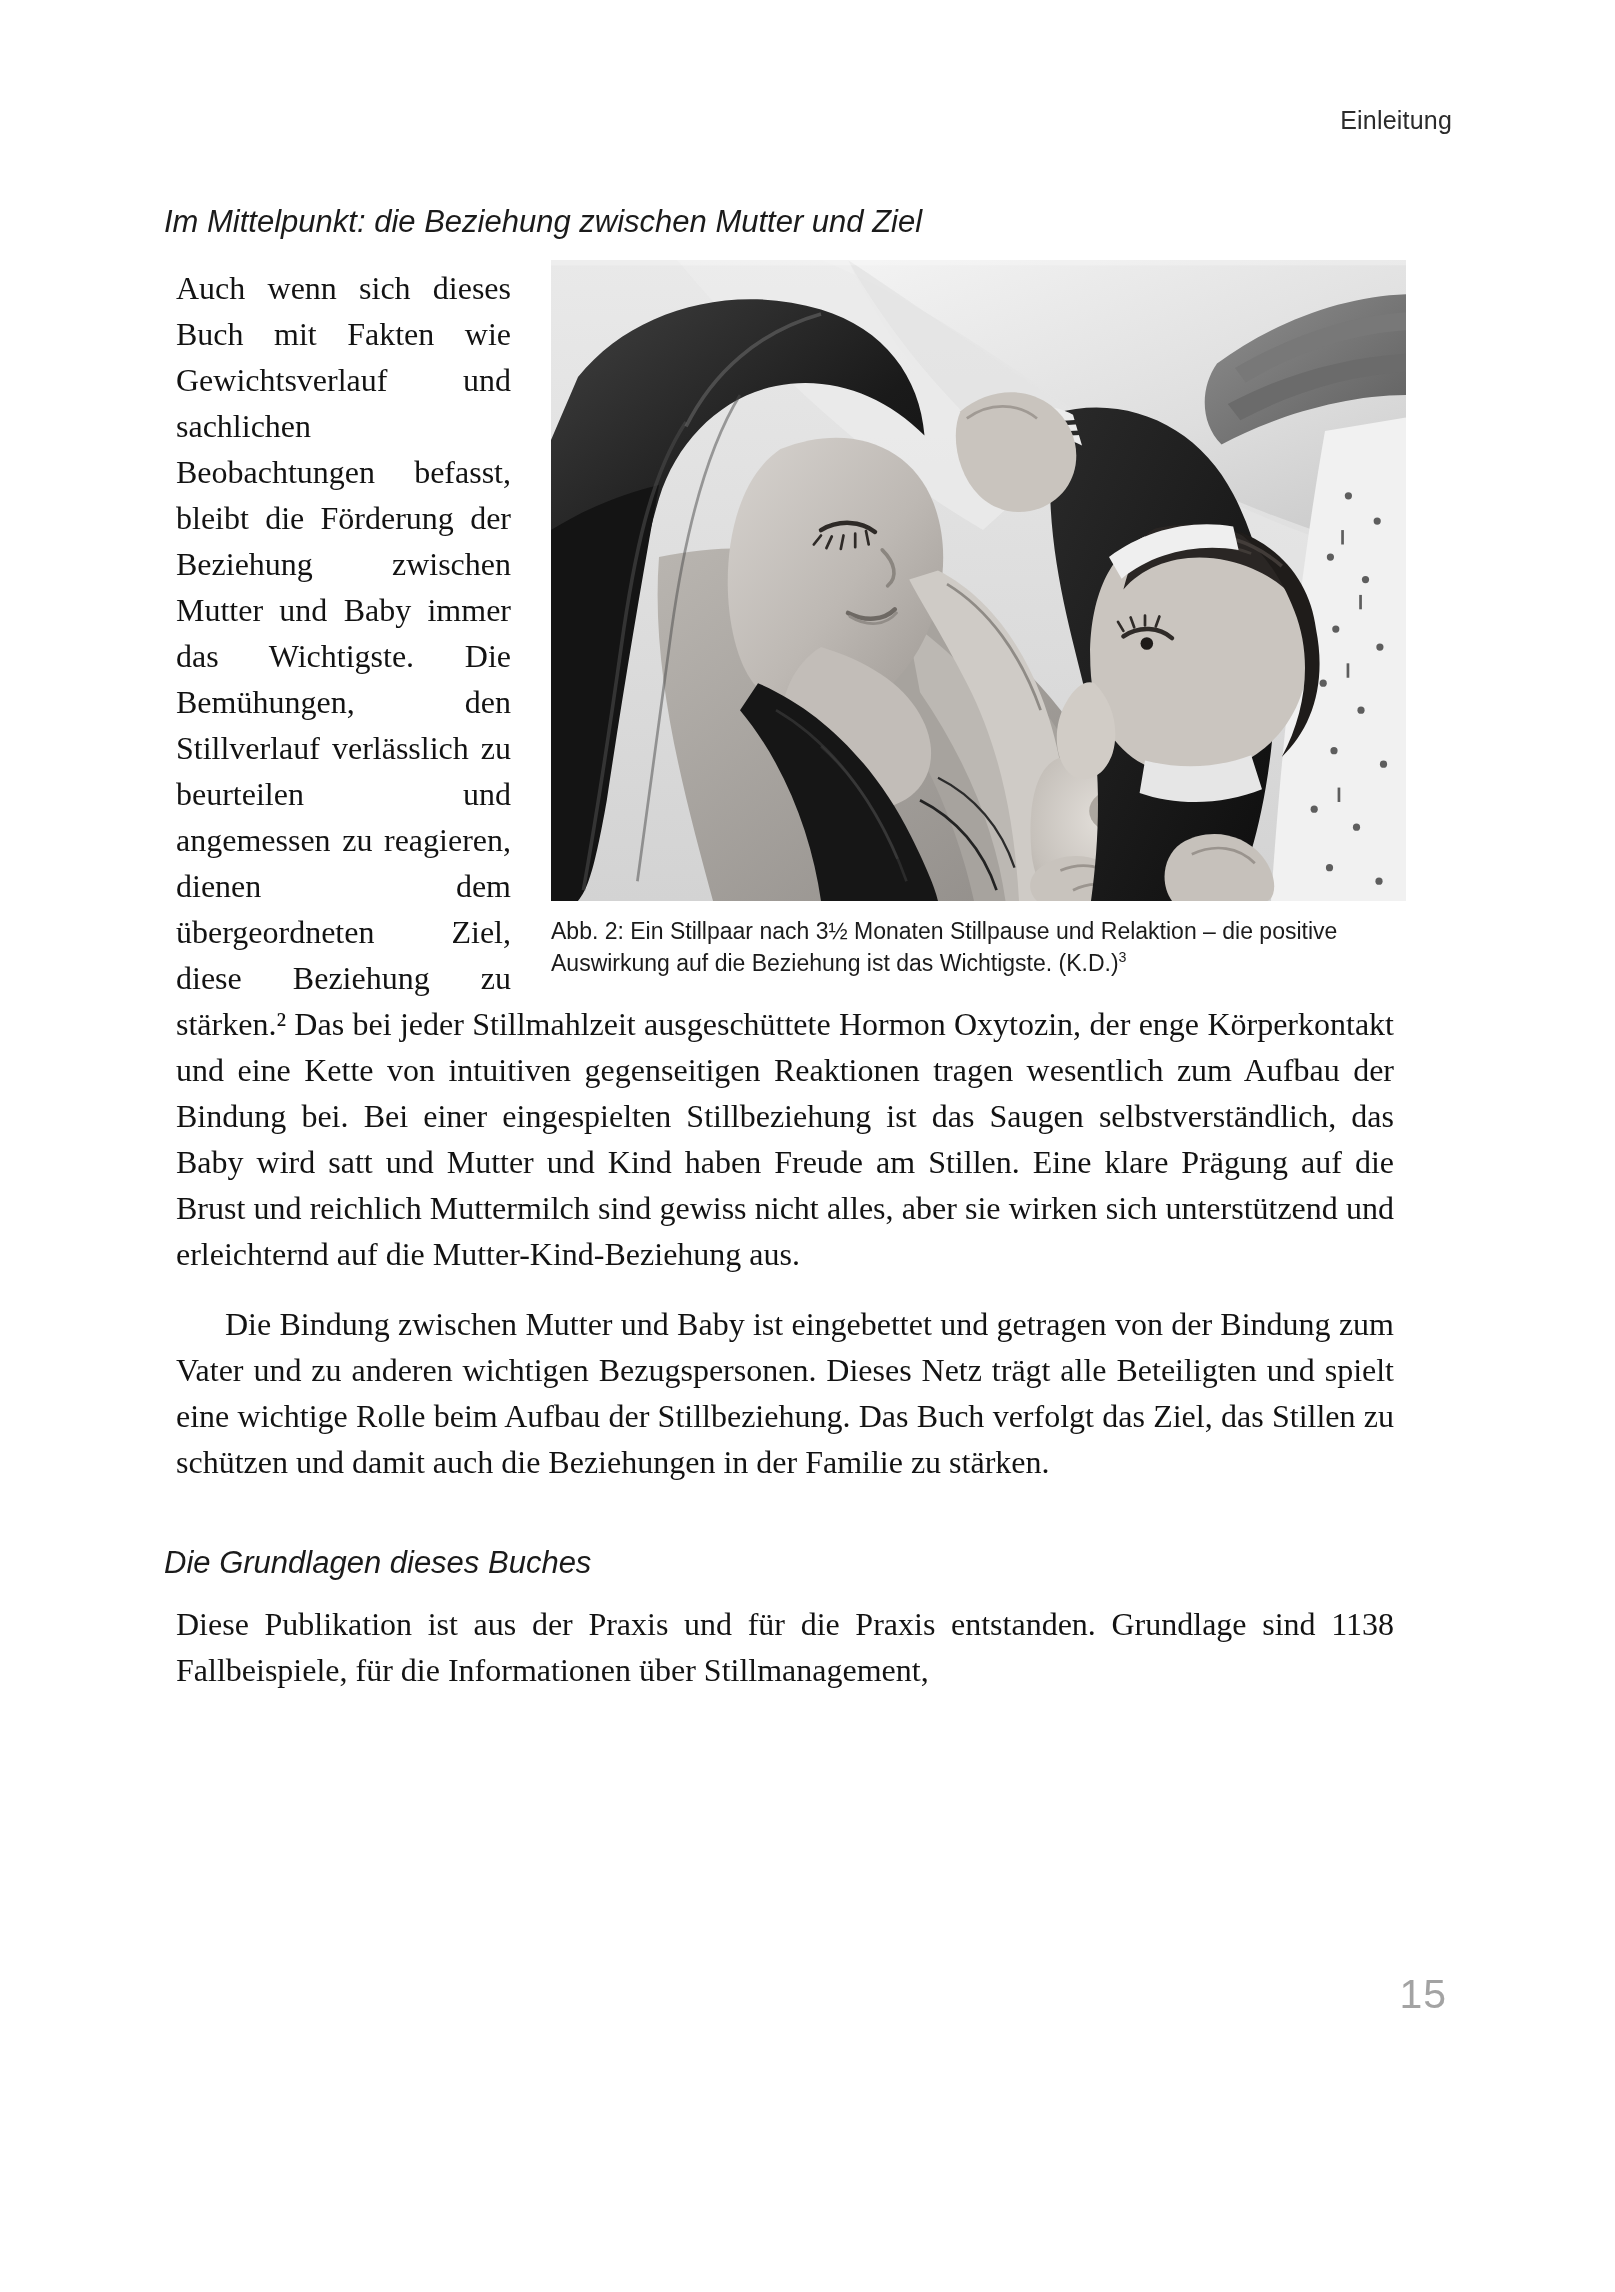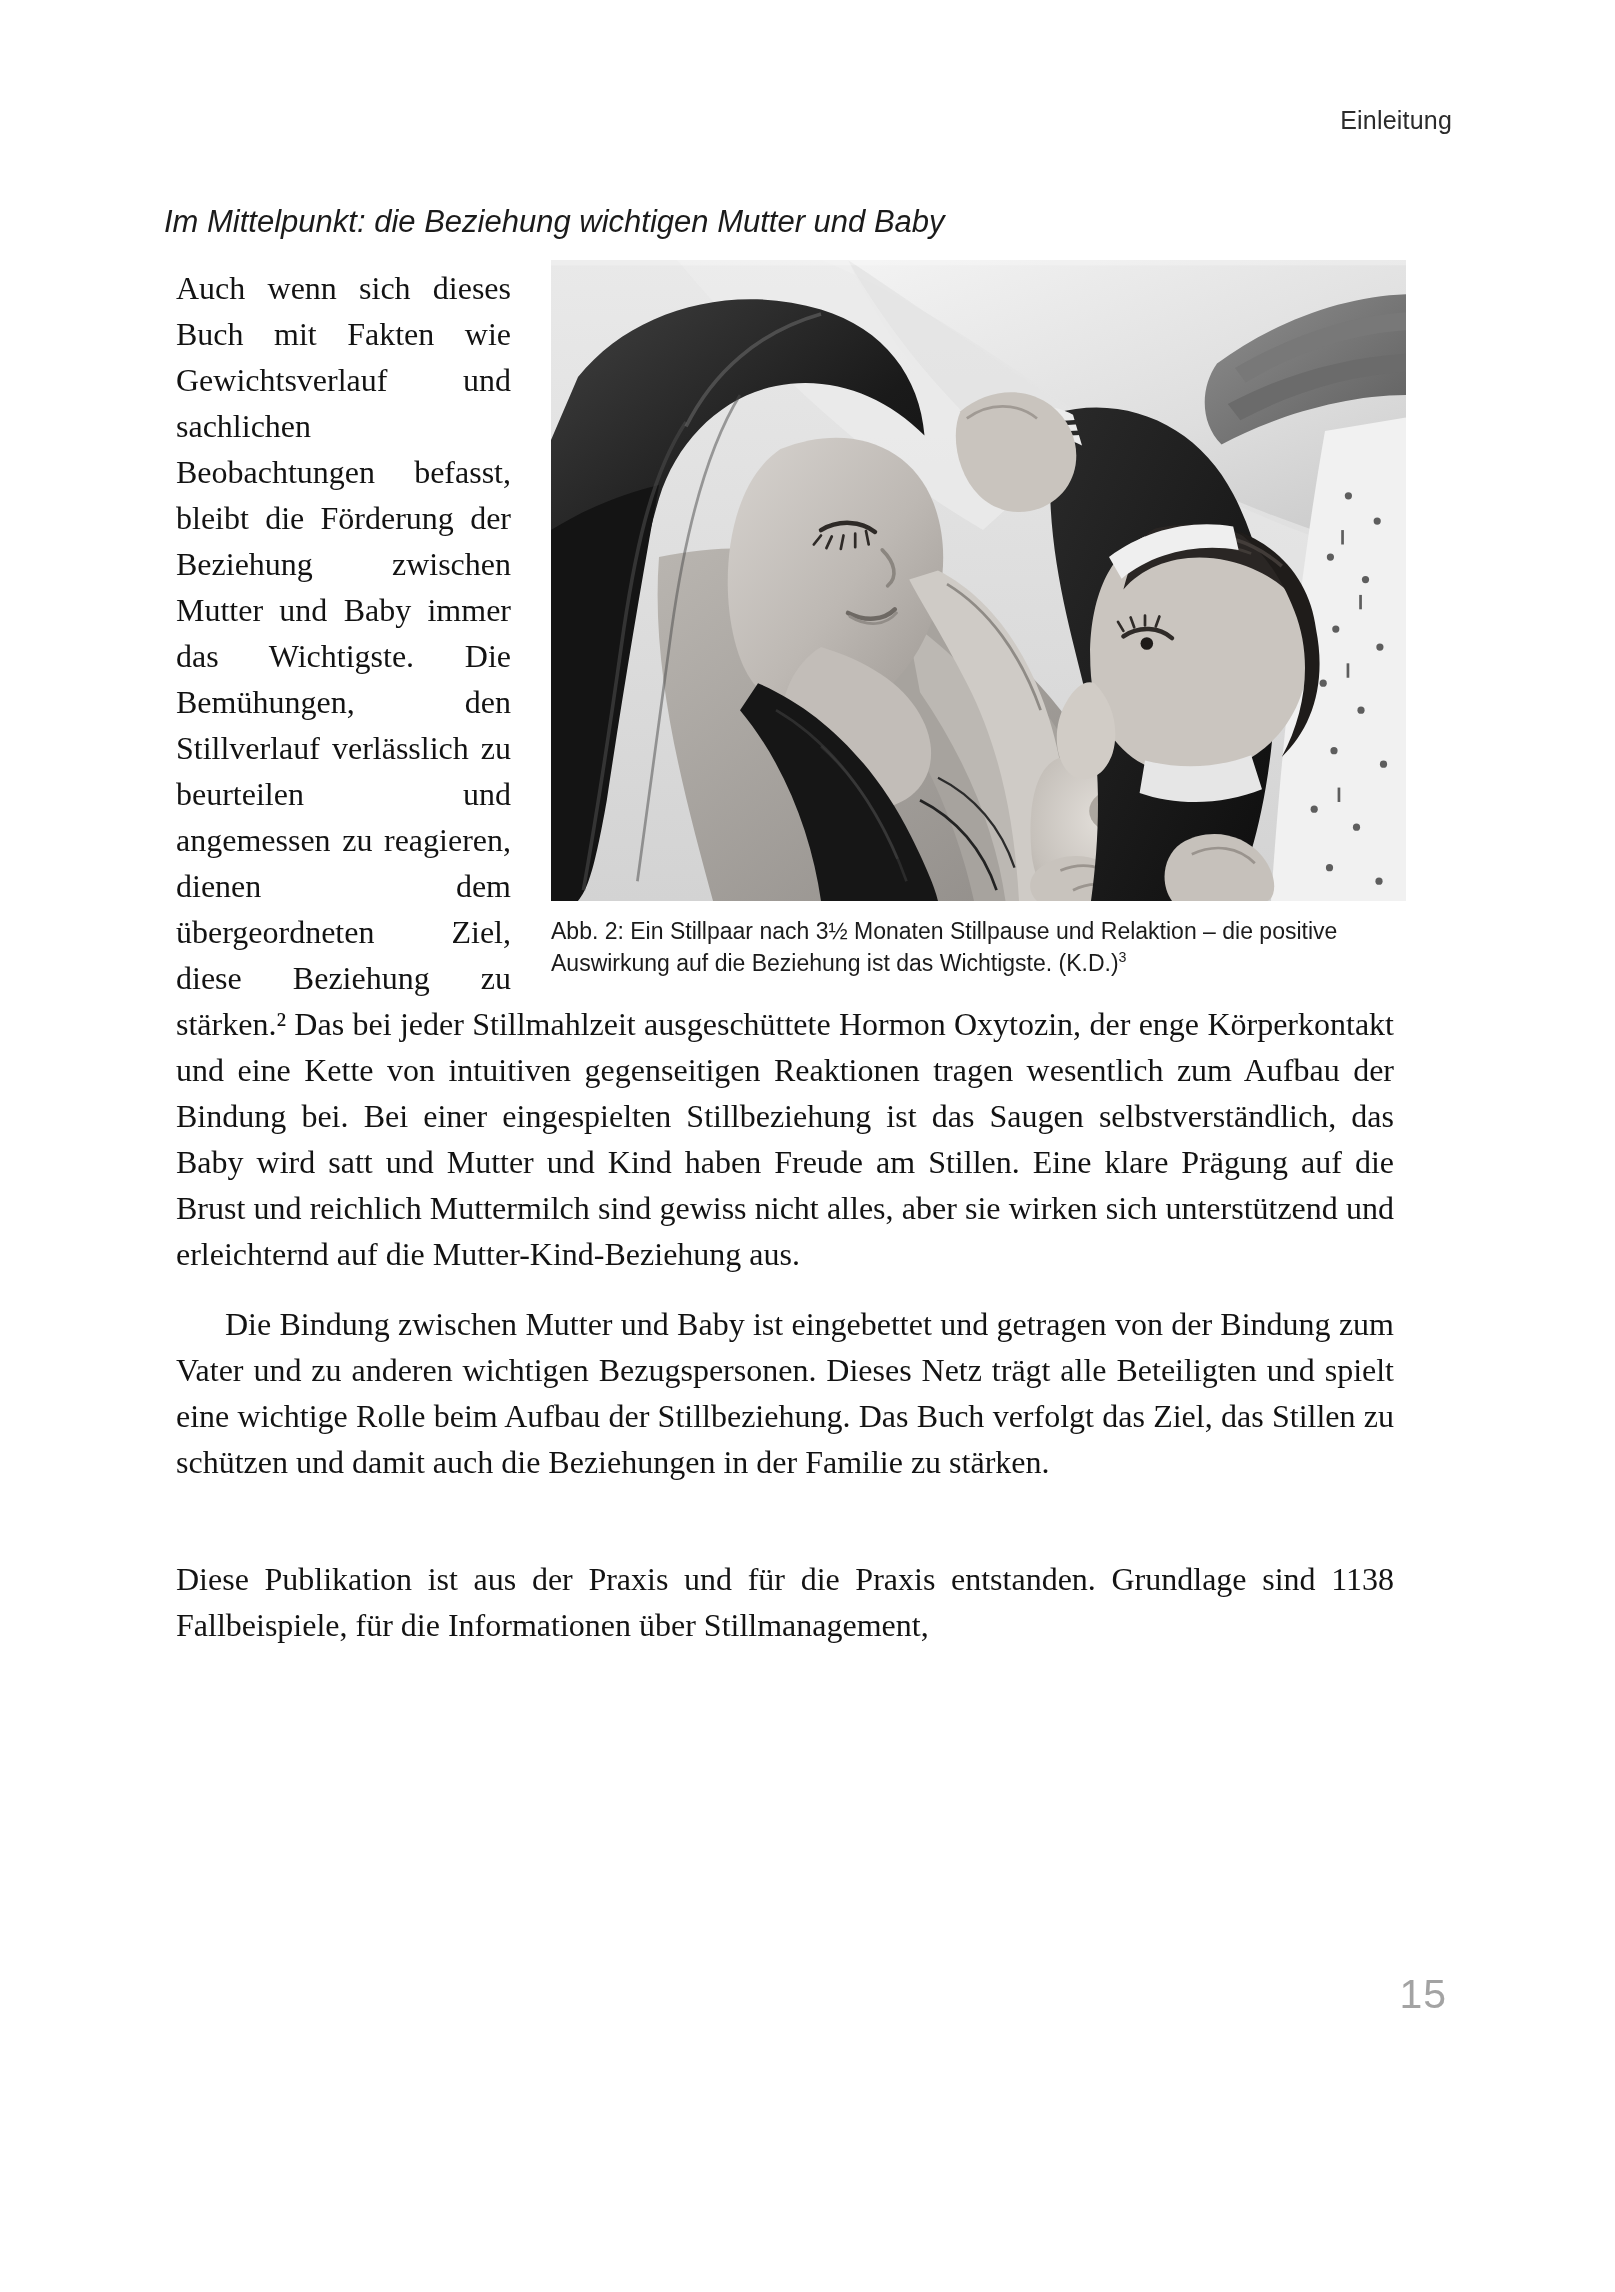--- a/index.html
+++ b/index.html
@@ -122,21 +122,21 @@
 </style>
 </head>
 <body>
 
 <div class="page">
 
   <div class="running-header">Einleitung</div>
 
   <div class="content">
 
-    <h2 class="subhead">Im Mittelpunkt: die Beziehung wichtigen Mutter und Baby</h2>
+    <h2 class="subhead">Im Mittelpunkt: die Beziehung zwischen Mutter und Ziel</h2>
 
     <div class="wrap-flow">
 
       <figure class="figure">
         <div class="figure-img">
           <svg viewBox="0 0 950 712" preserveAspectRatio="none" role="img">
             <defs>
               <linearGradient id="bgTop" x1="0" y1="0" x2="0" y2="1">
                 <stop offset="0%" stop-color="#e9e9e9"></stop>
                 <stop offset="100%" stop-color="#d3d3d3"></stop>
@@ -288,20 +288,21 @@
       </figure>
 
       <p class="body-p">Auch wenn sich dieses Buch mit Fakten wie Gewichtsverlauf und sachlichen Beobachtungen befasst, bleibt die Förderung der Beziehung zwischen Mutter und Baby immer das Wichtigste. Die Bemühungen, den Stillverlauf verlässlich zu beurteilen und angemessen zu reagieren, dienen dem übergeordneten Ziel, diese Beziehung zu stärken.² Das bei jeder Stillmahlzeit ausgeschüttete Hormon Oxytozin, der enge Körperkontakt und eine Kette von intuitiven gegenseitigen Reaktionen tragen wesentlich zum Aufbau der Bindung bei. Bei einer eingespielten Stillbeziehung ist das Saugen selbstverständlich, das Baby wird satt und Mutter und Kind haben Freude am Stillen. Eine klare Prägung auf die Brust und reichlich Muttermilch sind gewiss nicht alles, aber sie wirken sich unterstützend und erleichternd auf die Mutter-Kind-Beziehung aus.</p>
 
     </div>
 
     <p class="body-p indent">Die Bindung zwischen Mutter und Baby ist eingebettet und getragen von der Bindung zum Vater und zu anderen wichtigen Bezugspersonen. Dieses Netz trägt alle Beteiligten und spielt eine wichtige Rolle beim Aufbau der Stillbeziehung. Das Buch verfolgt das Ziel, das Stillen zu schützen und damit auch die Beziehungen in der Familie zu stärken.</p>
 
     <div class="gap-before-subhead"></div>
 
+    <h2 class="subhead-2">Die Grundlagen dieses Buches</h2>
 
     <p class="body-p">Diese Publikation ist aus der Praxis und für die Praxis entstanden. Grundlage sind 1138 Fallbeispiele, für die Informationen über Stillmanagement,</p>
 
   </div>
 
   <div class="page-number">15</div>
 
 </div>
 
 

